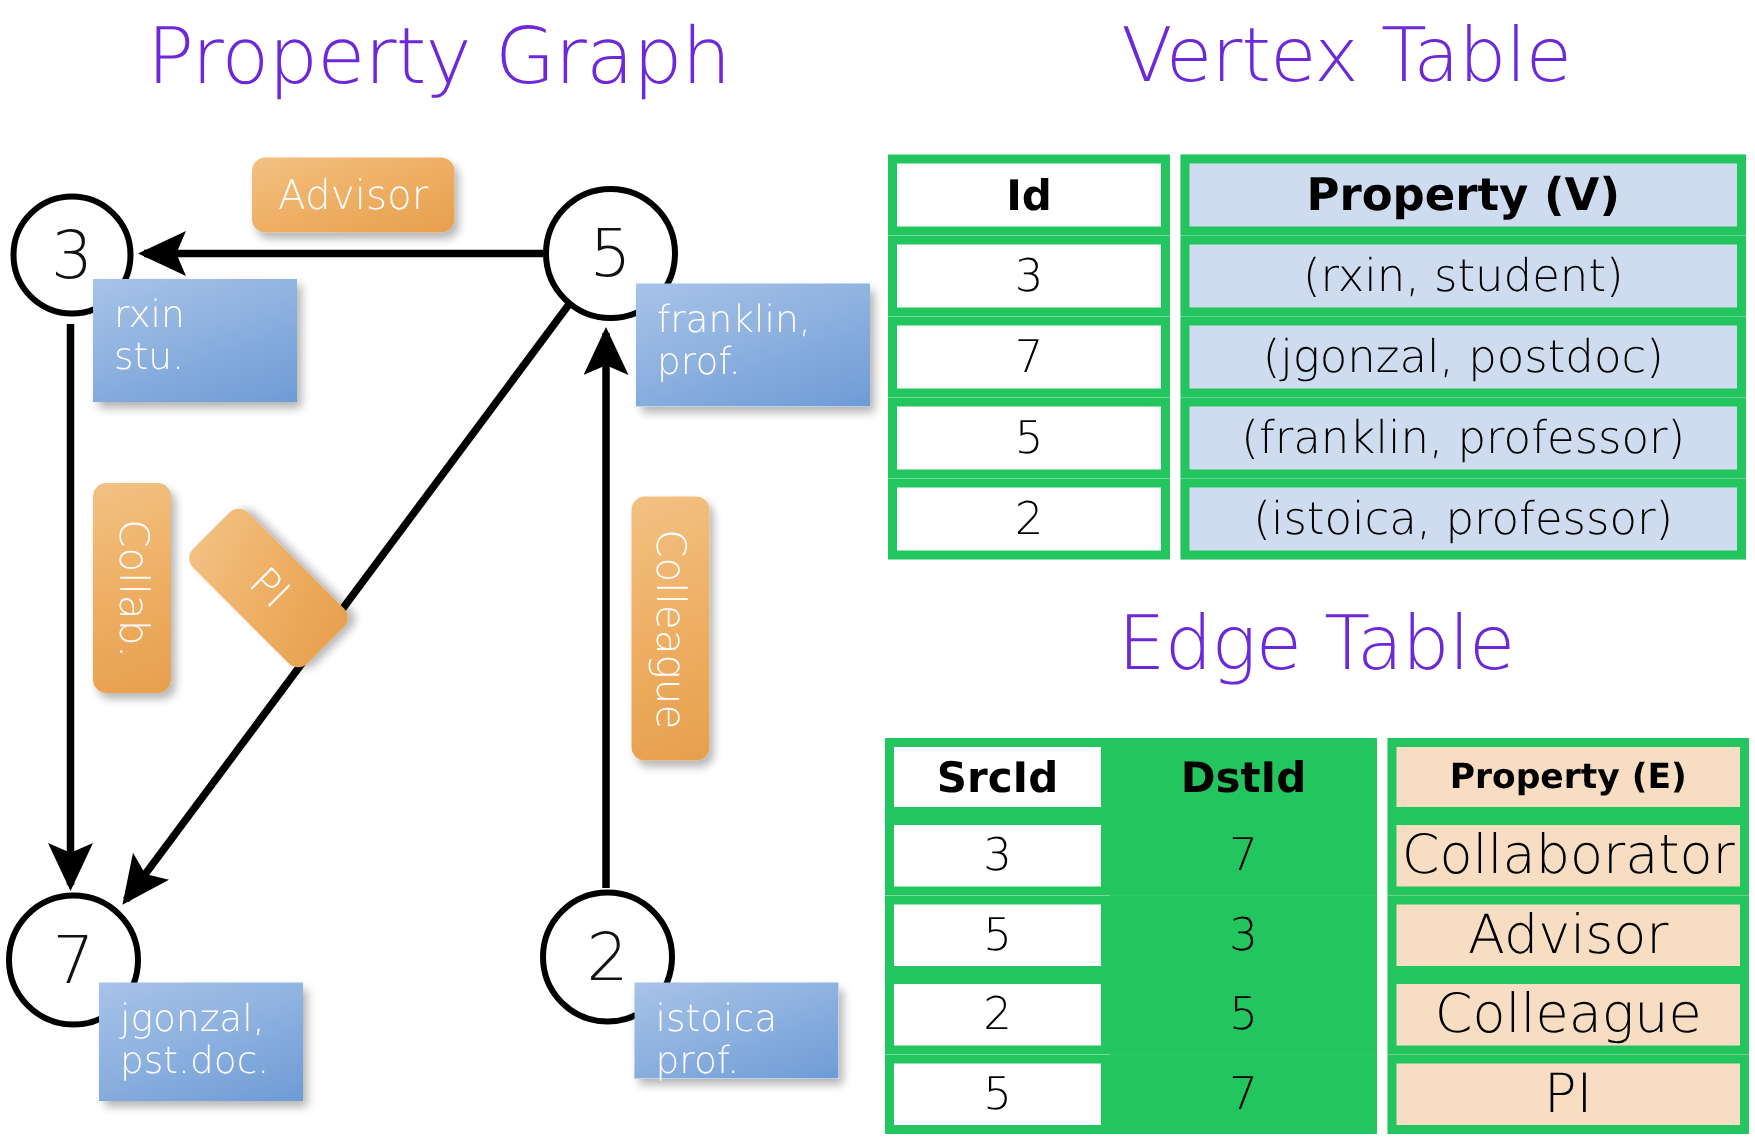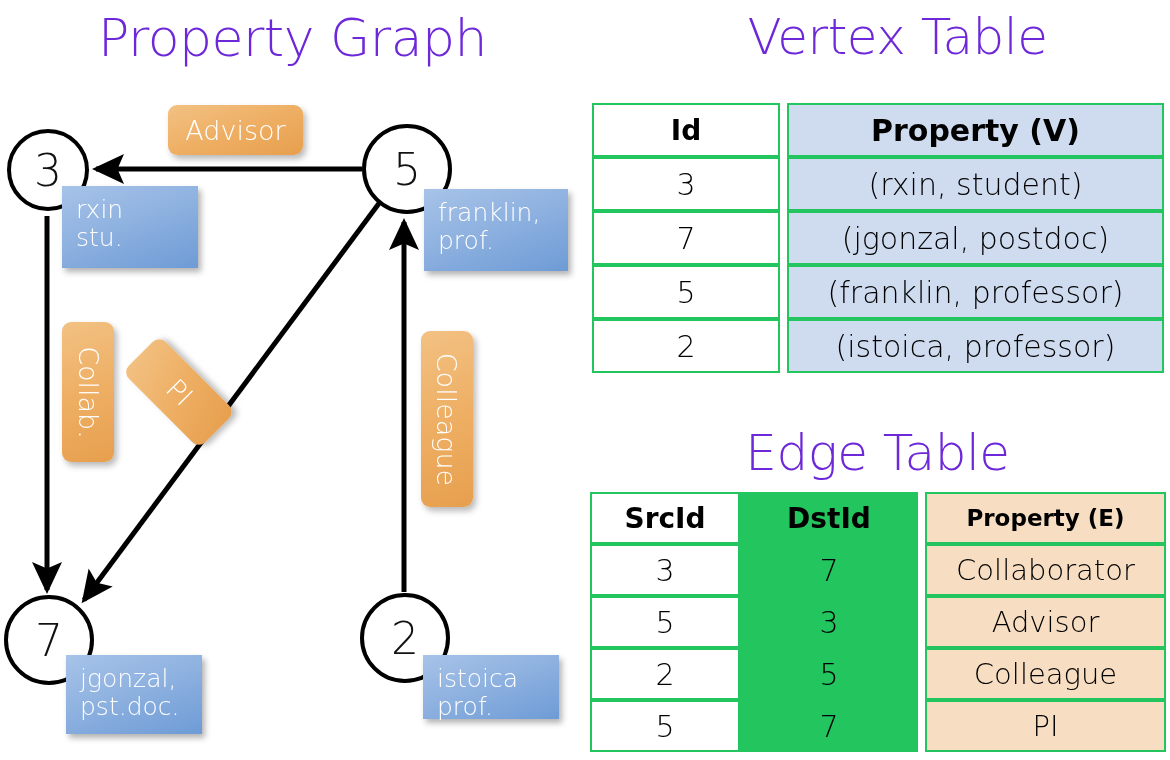--- a/index.html
+++ b/index.html
@@ -29,21 +29,21 @@
     left: 0; top: 8px; width: 585px;
     text-align: center;
     font-size: 52px;
   }
   #title-vertex-table {
     left: 605px; top: 8px; width: 585px;
     text-align: center;
     font-size: 50px;
   }
   #title-edge-table {
-    left: 585px; top: 424px; width: 585px;
+    left: 585px; top: 400px; width: 585px;
     text-align: center;
     font-size: 50px;
   }
 
   
   #graph-panel {
     position: absolute;
     left: 0; top: 0;
     width: 585px; height: 760px;
   }
@@ -115,21 +115,21 @@
 
   
   .tbl {
     position: absolute;
     border-collapse: separate;
     border-spacing: 0;
     font-family: "DejaVu Sans", sans-serif;
     font-weight: 300;
   }
   .tbl td, .tbl th {
-    border: 2px solid #22c55e;
+    border: 6px solid #22c55e;
     text-align: center;
     font-weight: 300;
     padding: 0;
     box-sizing: border-box;
   }
   .tbl th {
     font-weight: bold;
     font-family: "DejaVu Sans", sans-serif;
   }
   .gapcol {
@@ -146,21 +146,21 @@
   #vertex-table .c-prop { width: 377px; height: 54px; font-size: 30px; background: #cfdcf0; }
   #vertex-table th.c-id   { font-size: 28px; }
   #vertex-table th.c-prop { font-size: 30px; }
 
   
   #edge-table {
     left: 590px; top: 492px; border-radius: 27px;
   }
   #edge-table .c-src  { width: 150px; height: 52px; font-size: 30px; background: #ffffff; }
   #edge-table .c-dst  { width: 178px; height: 52px; font-size: 30px; background: #22c55e; }
-  #edge-table .c-prop { width: 241px; height: 52px; font-size: 29px; background: #f7dec3; }
+  #edge-table .c-prop { width: 241px; height: 52px; font-size: 36px; background: #f7dec3; }
   #edge-table th.c-src, #edge-table th.c-dst { font-size: 28px; }
   #edge-table th.c-prop { font-size: 23px; }
 </style>
 </head>
 <body>
 
 <div class="title" id="title-property-graph">Property Graph</div>
 
 <div class="title" id="title-vertex-table">Vertex Table</div>
 
@@ -198,21 +198,21 @@
 
   <div class="node" id="node-2" style="left:360px; top:593px; width:90px; height:90px;">
     <span>2</span>
   </div>
 
   <div class="prop-box" id="prop-rxin" style="left:62px; top:186px; width:136px; height:82px;">
     <div>rxin</div>
     <div>stu.</div>
   </div>
 
-  <div class="prop-box" id="prop-franklin" style="left:424px; top:189px; width:144px; height:82px;">
+  <div class="prop-box" id="prop-franklin" style="left:424px; top:189px; width:156px; height:82px;">
     <div>franklin,</div>
     <div>prof.</div>
   </div>
 
   <div class="prop-box" id="prop-jgonzal" style="left:66px; top:655px; width:136px; height:79px;">
     <div>jgonzal,</div>
     <div>pst.doc.</div>
   </div>
 
   <div class="prop-box" id="prop-istoica" style="left:423px; top:655px; width:136px; height:64px;">

